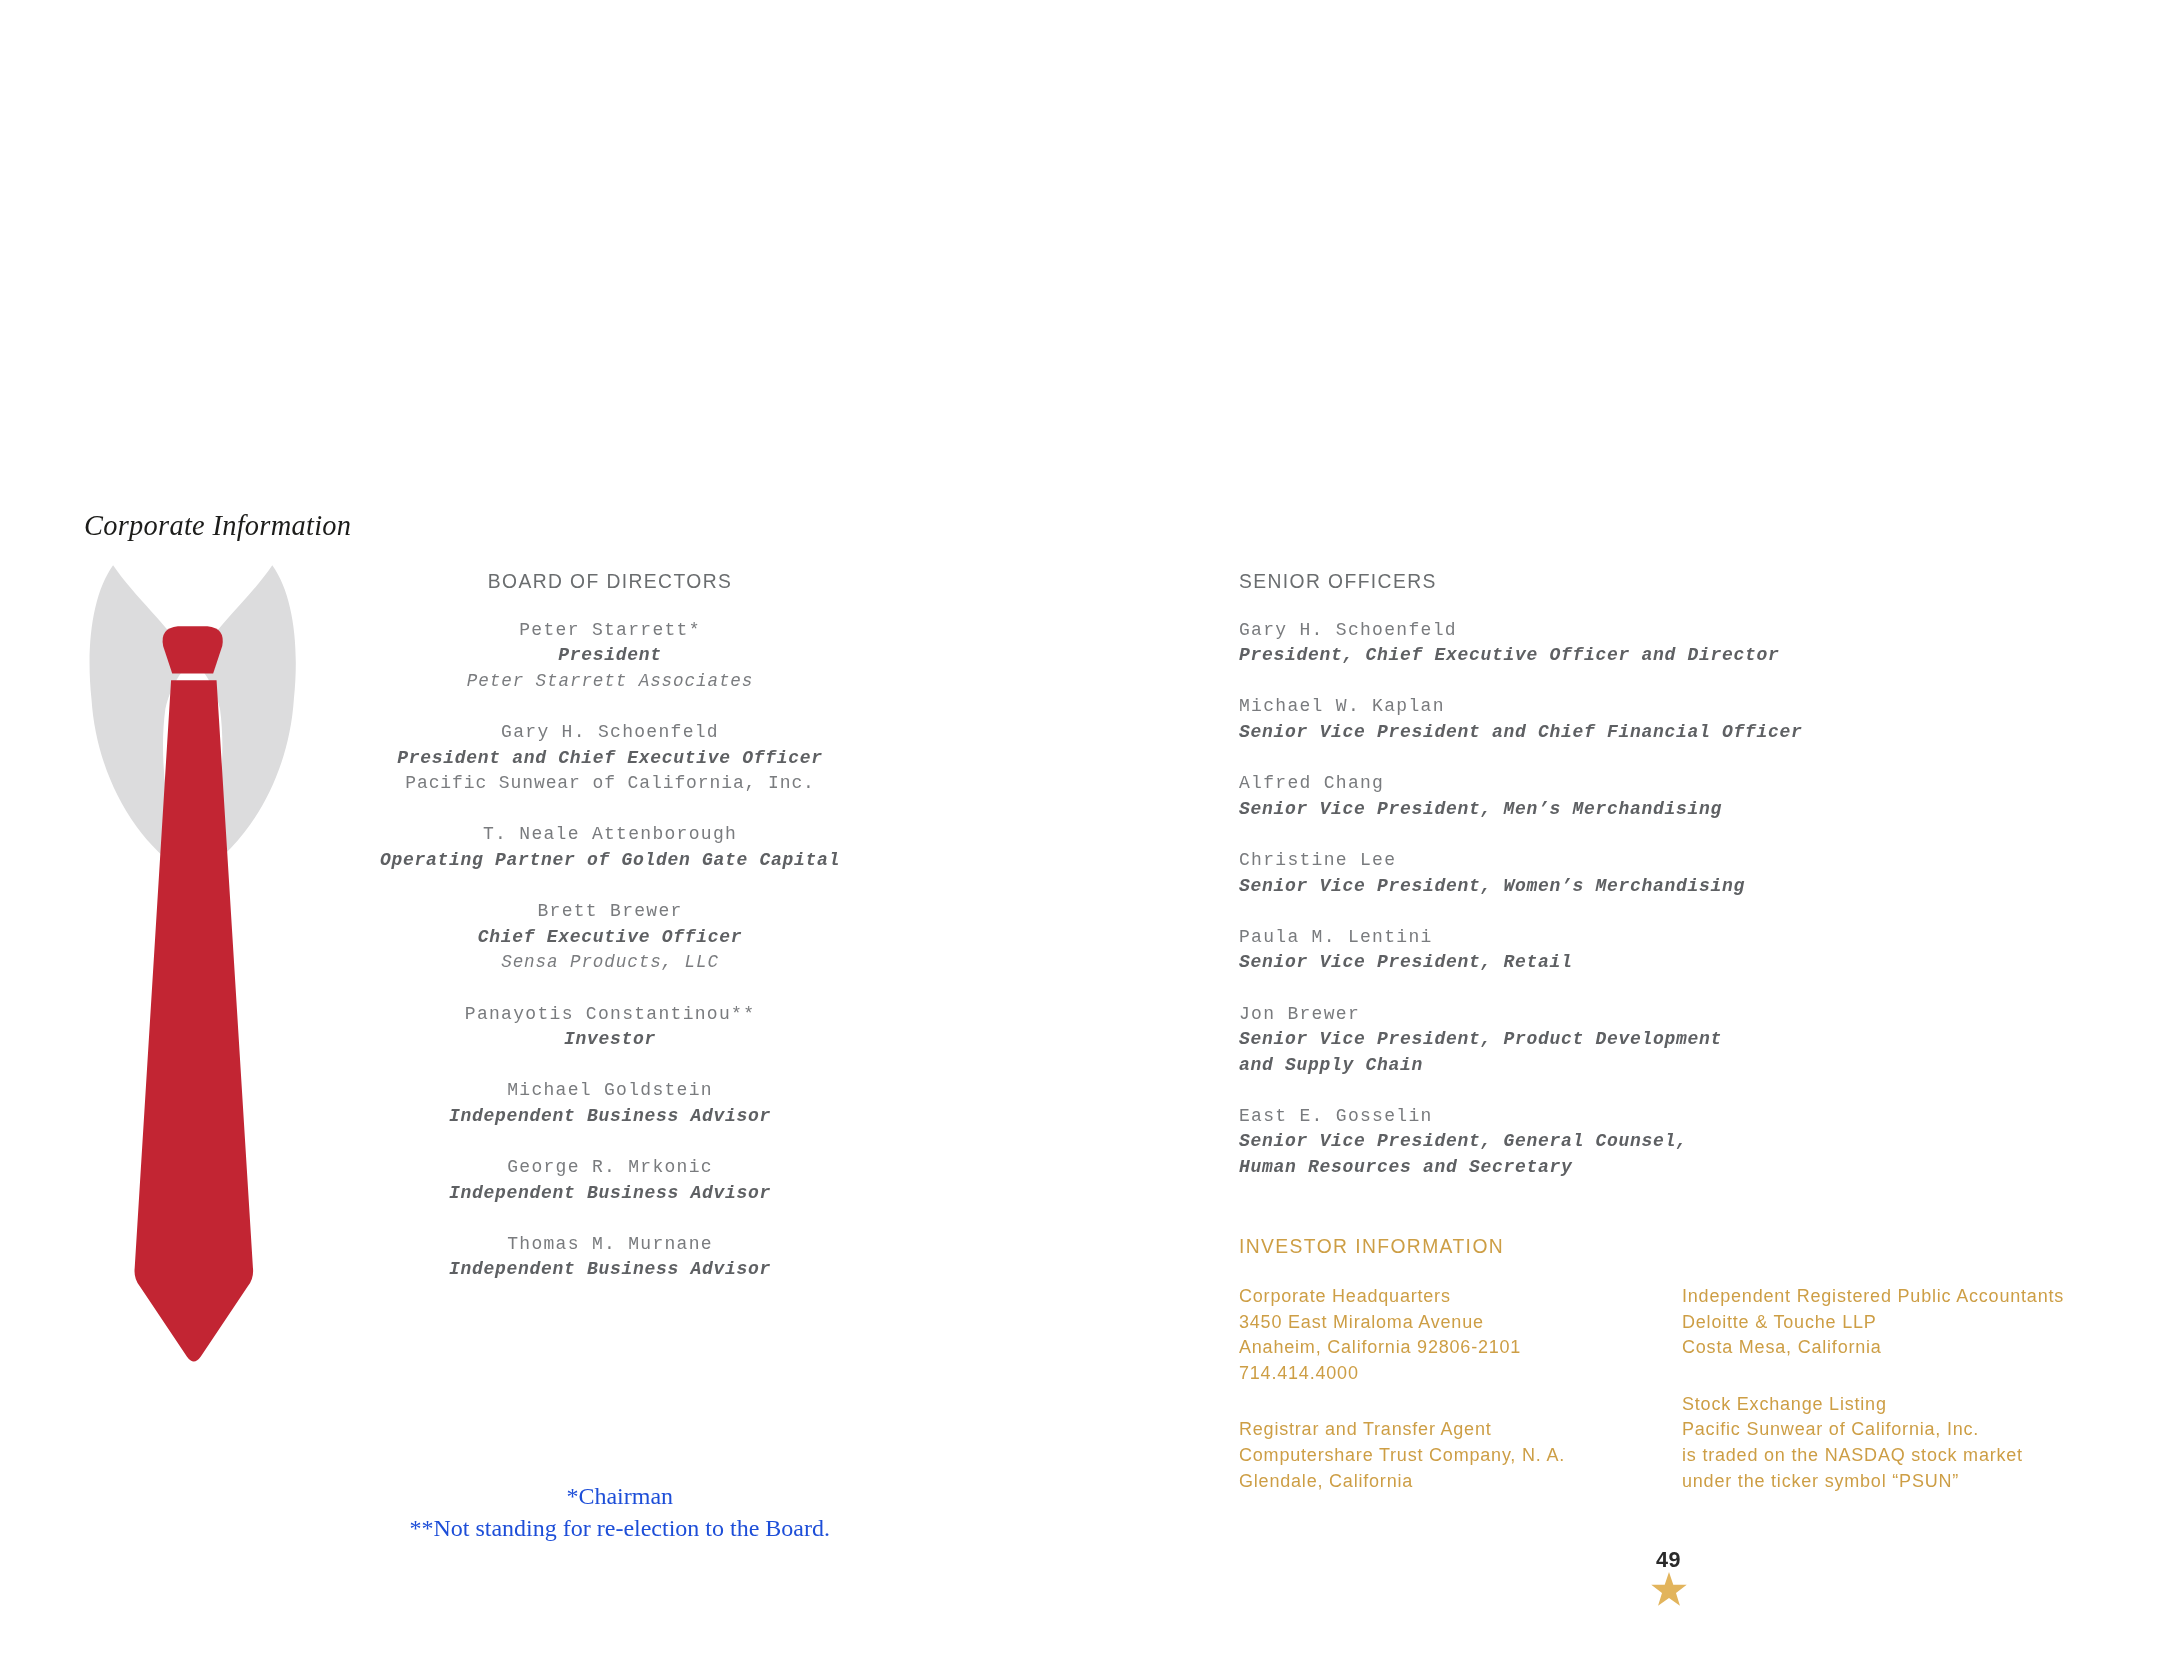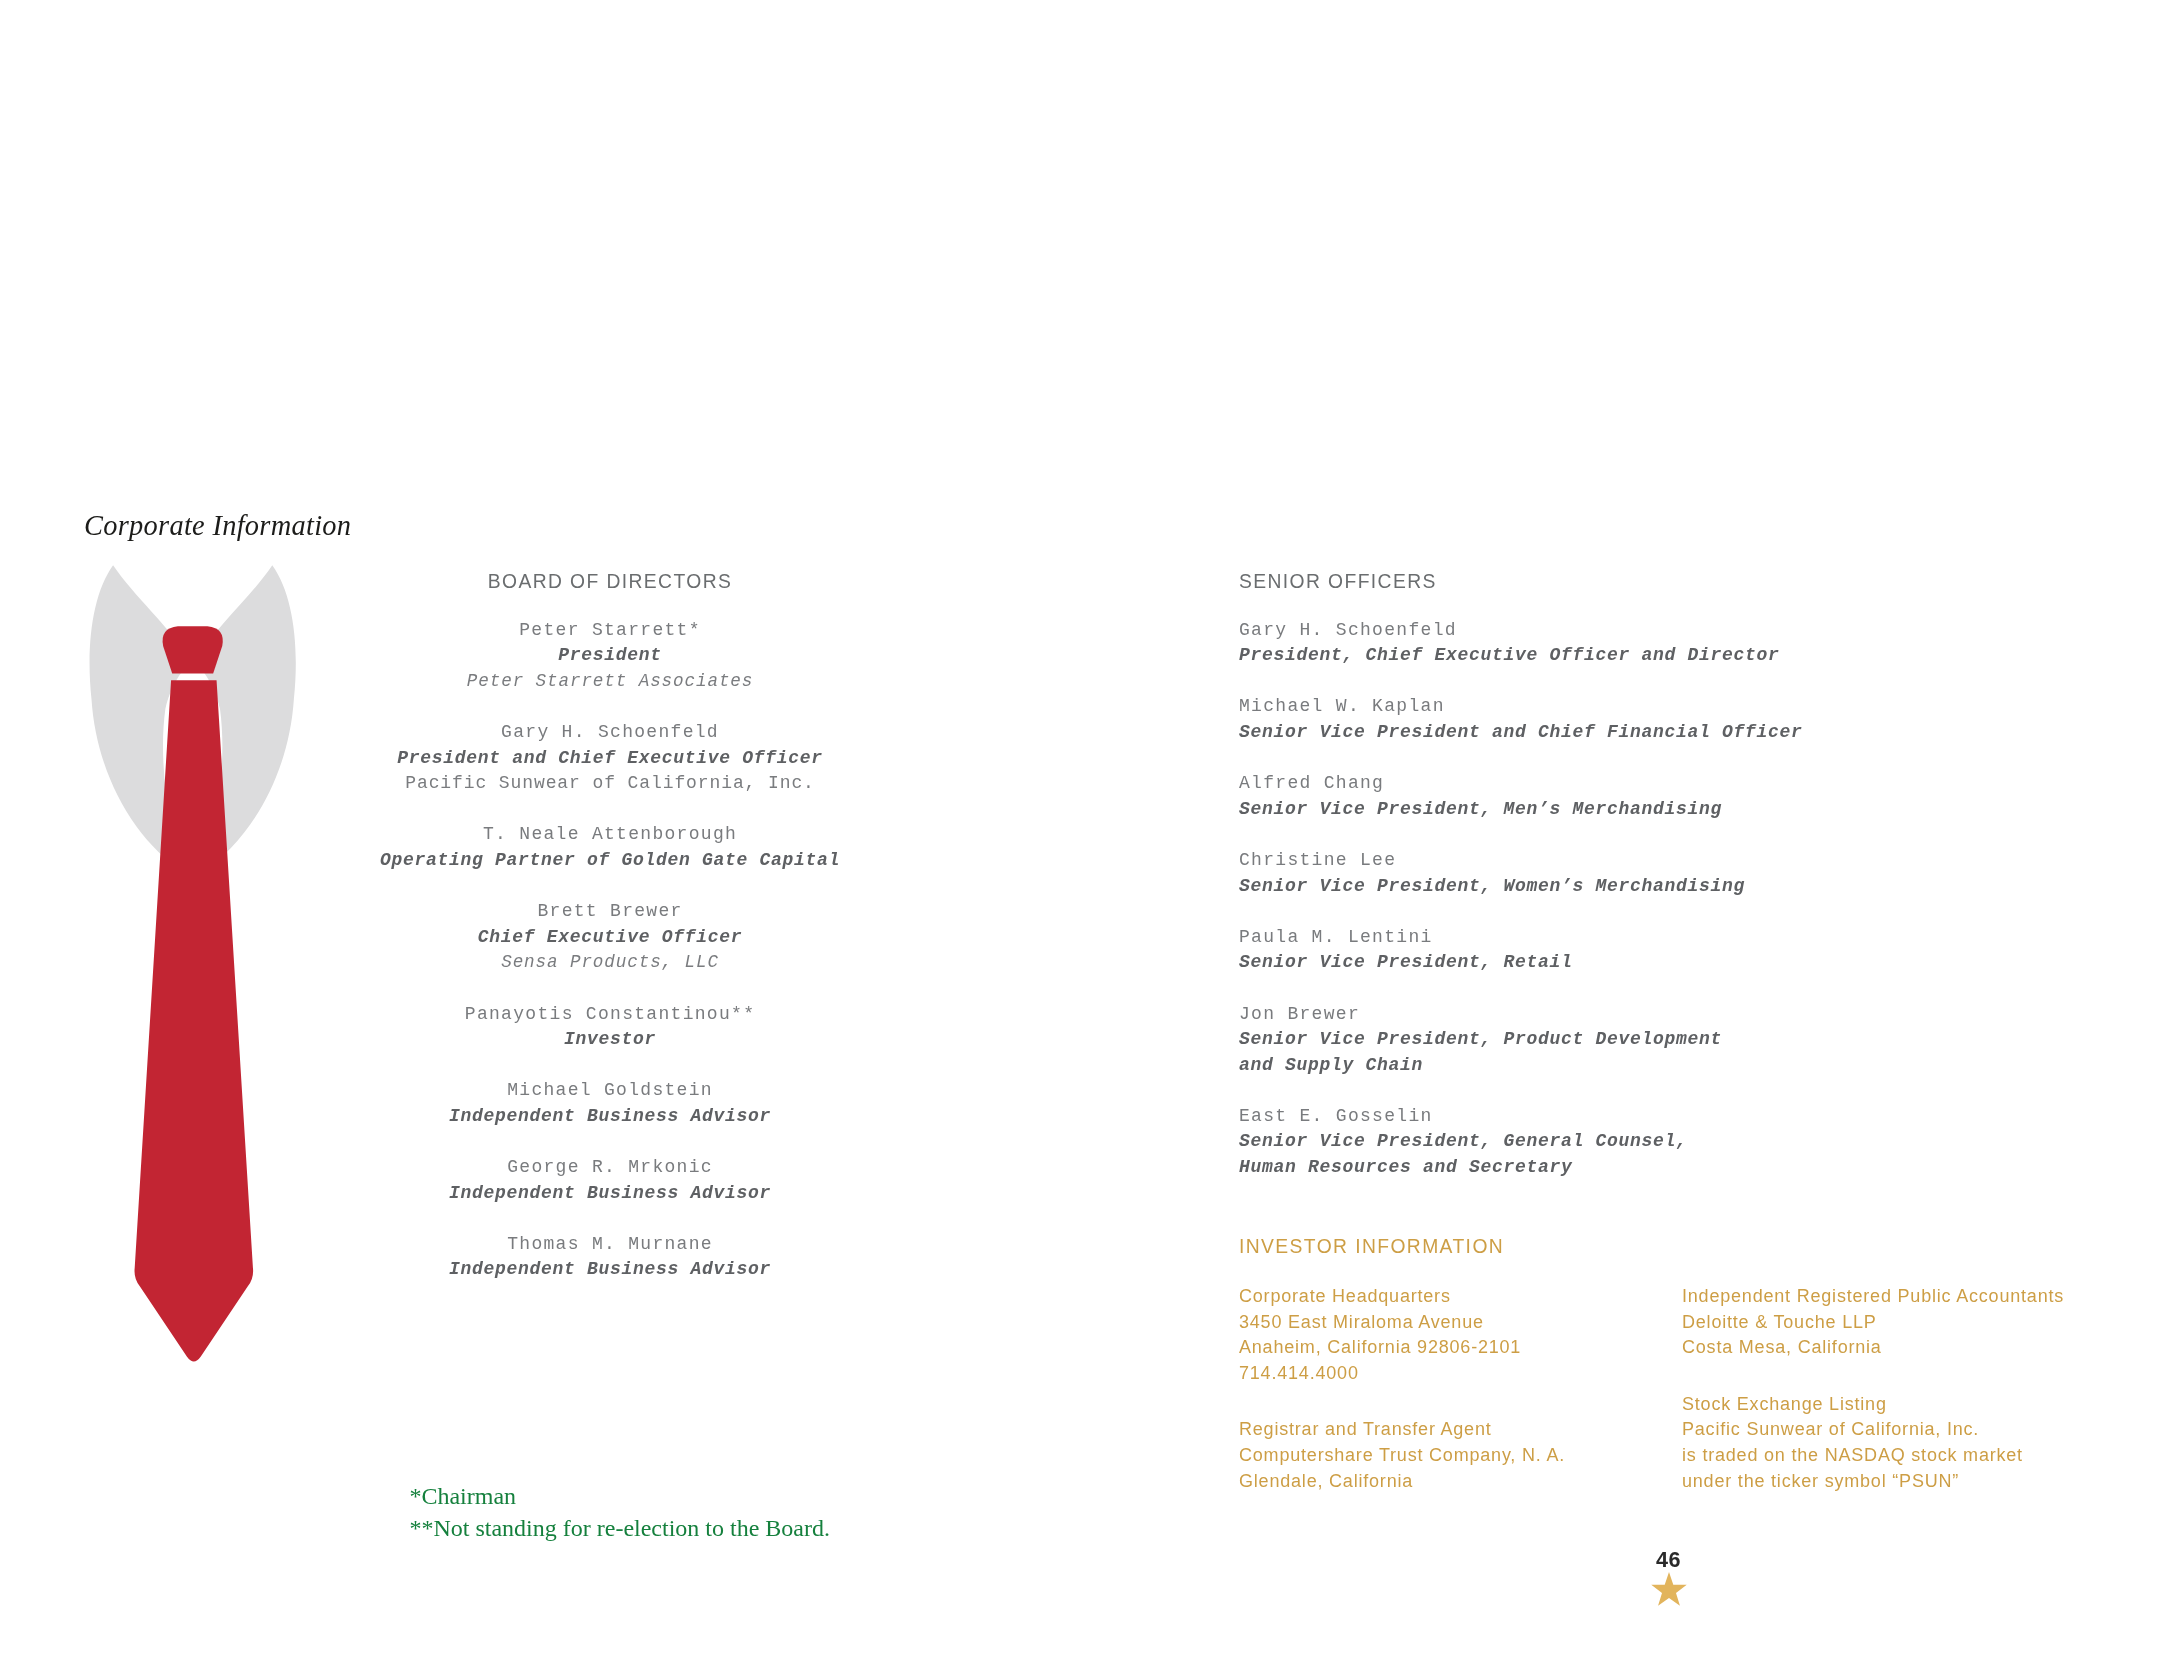--- a/index.html
+++ b/index.html
@@ -50,24 +50,24 @@
   .inv-col.c1{left:1239px;}
   .inv-col.c2{left:1682px;}
   .inv-group{margin-bottom:31px;}
   .inv-group div{
     font-size:18px; line-height:25.6px;
     color:#cd9e45; letter-spacing:0.8px;
   }
   
   .footnotes{
     position:absolute; right:1233px; top:1480px;
-    text-align:left;
+    text-align:center;
     font-family:"Liberation Serif", serif;
     font-size:24px; line-height:32px;
-    color:#15803d; white-space:nowrap;
+    color:#1d4ed8; white-space:nowrap;
   }
   
   .pageno{
     position:absolute; left:1627px; top:1548px; width:83px;
     text-align:center;
   }
   .pageno .num{
     font-size:21.6px; font-weight:bold; color:#2a2a2a; letter-spacing:0.6px;
     line-height:23px;
   }
@@ -191,20 +191,20 @@
       <div>under the ticker symbol “PSUN”</div>
     </div>
   </div>
 
   <div class="footnotes">
     <div>*Chairman</div>
     <div>**Not standing for re-election to the Board.</div>
   </div>
 
   <div class="pageno">
-    <div class="num">46</div>
+    <div class="num">49</div>
     <svg width="38" height="35" viewBox="0 0 66 62" aria-hidden="true">
       <polygon fill="#e2b45c" points="33,0 40.6,22.5 64.4,22.8 45.4,37 52.4,59.7 33,46 13.6,59.7 20.6,37 1.6,22.8 25.4,22.5"></polygon>
     </svg>
   </div>
 
 </div>
 
 
 </body></html>

